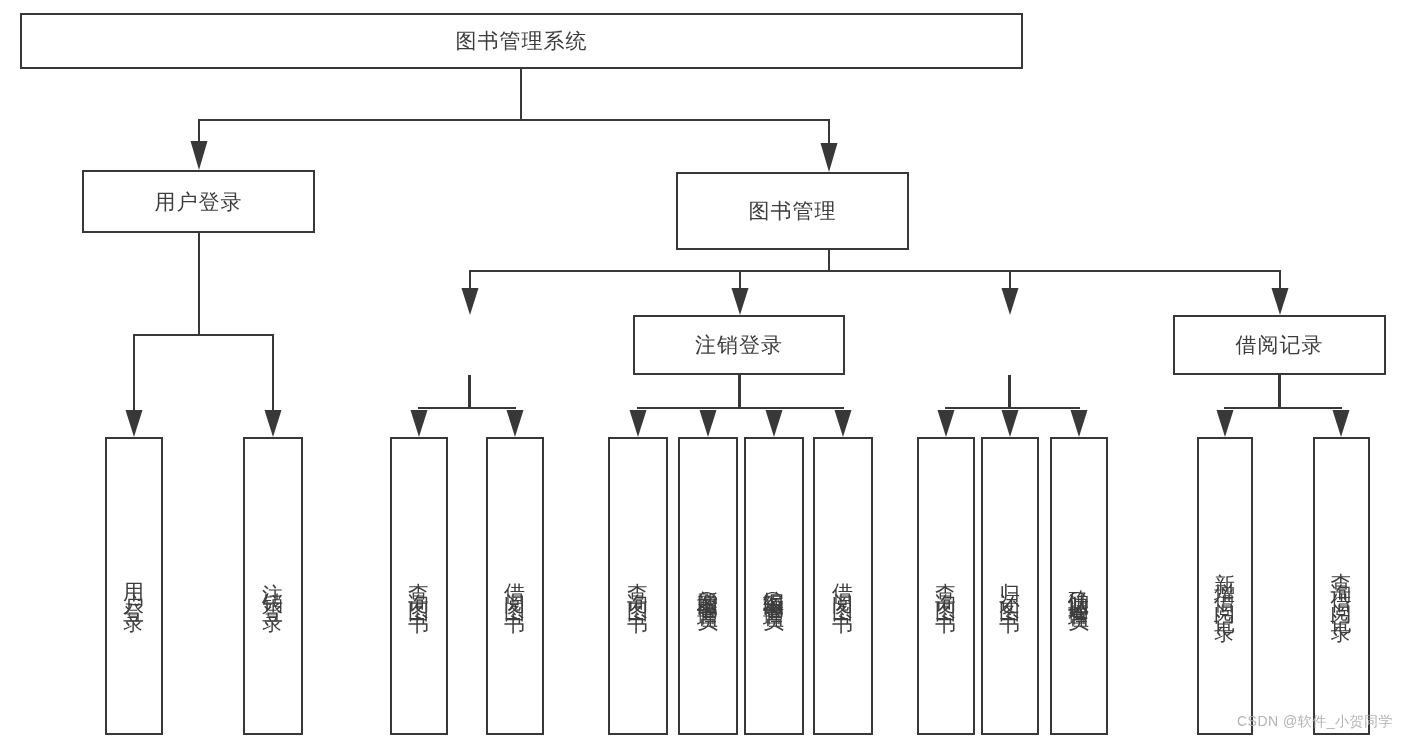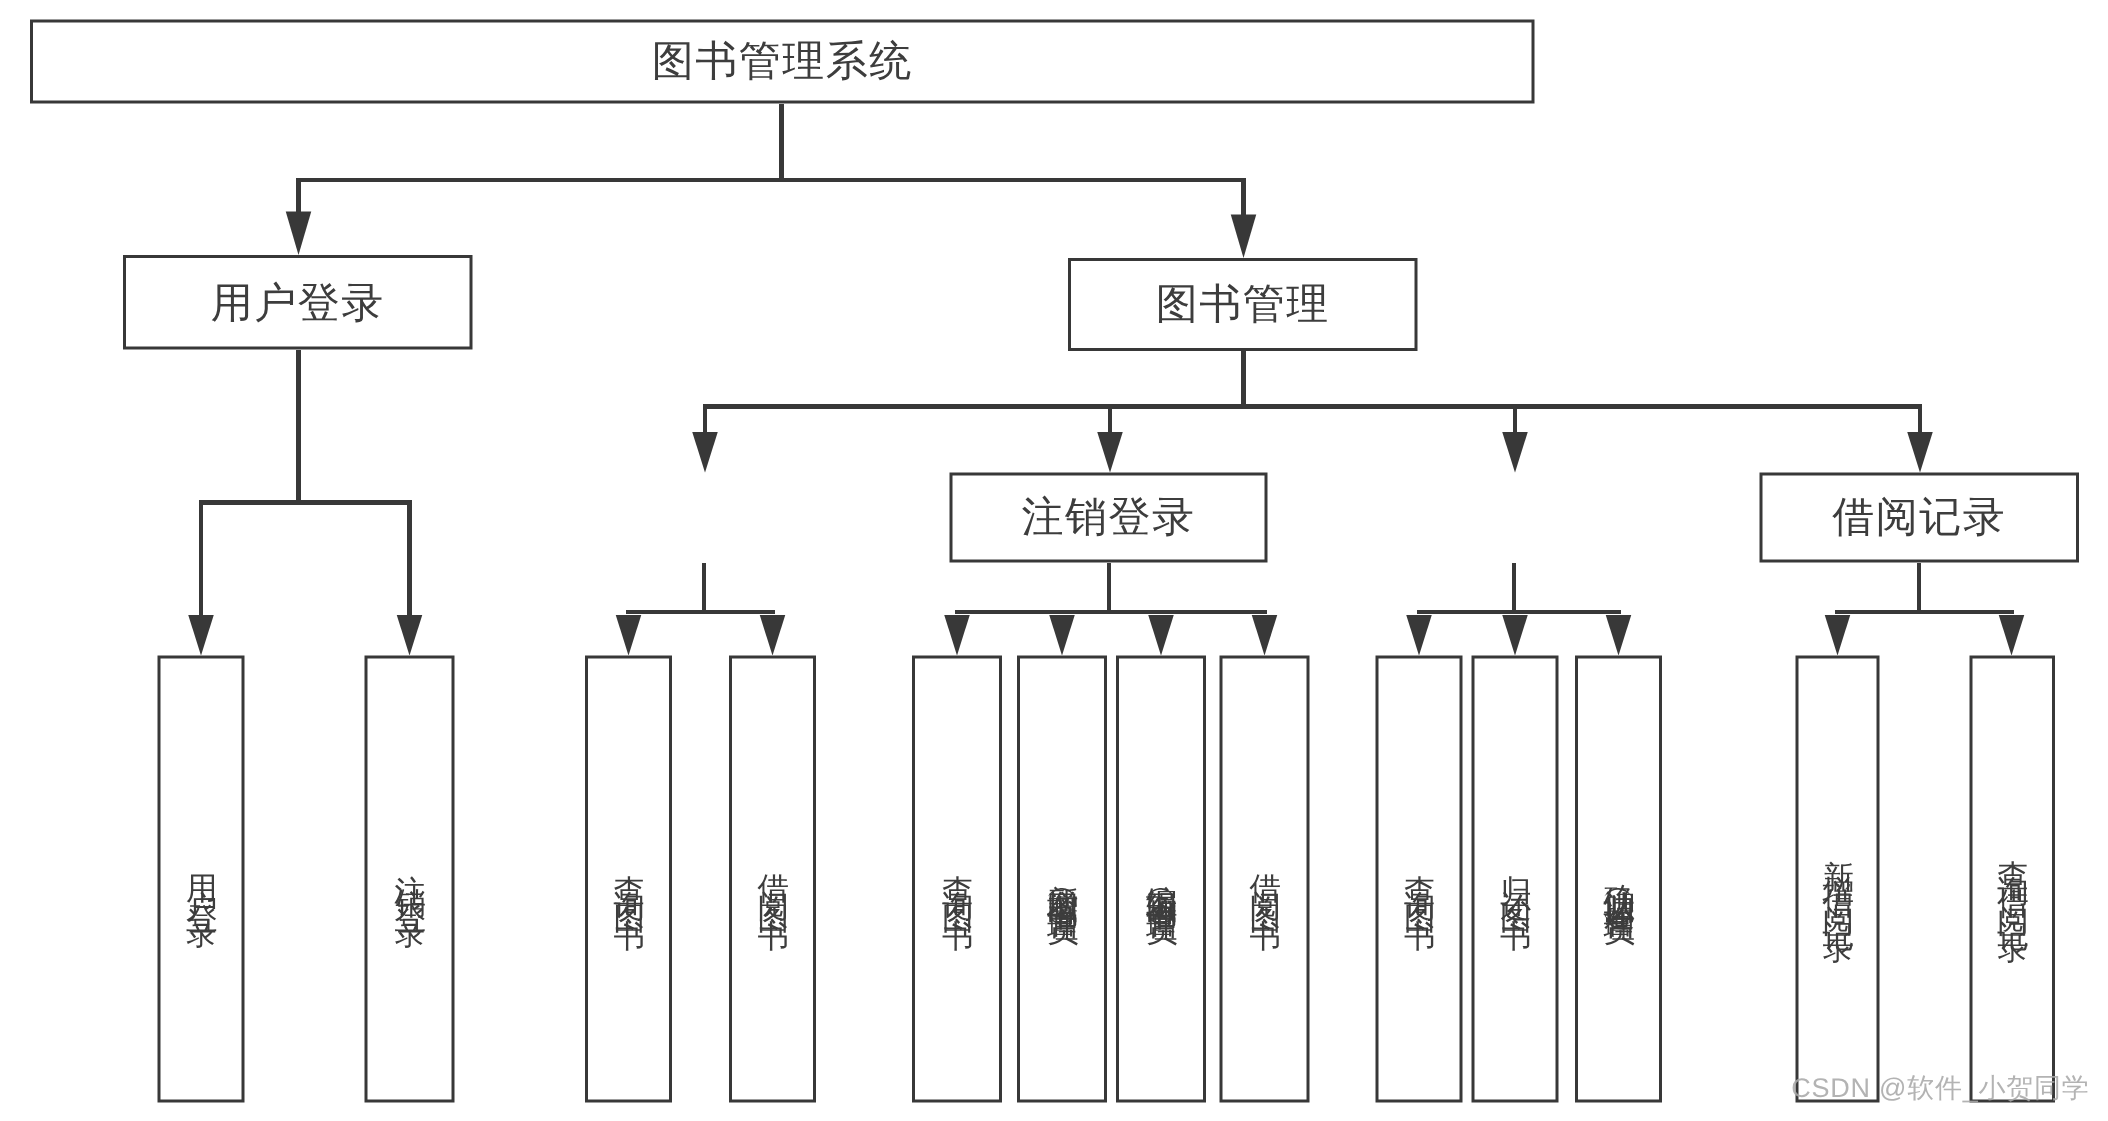--- a/index.html
+++ b/index.html
@@ -11,38 +11,38 @@
     box-sizing:border-box;
     border:2.5px solid #383838;
     background:#ffffff;
     display:flex;
     align-items:center;
     justify-content:center;
     z-index:2;
     color:#3d3d3d;
   }
   .hbox span{
-    font-size:28px;
+    font-size:21px;
     letter-spacing:1px;
     white-space:nowrap;
     color:#3d3d3d;
   }
   .vbox span{
     writing-mode:vertical-rl;
     text-orientation:mixed;
     font-size:21px;
     line-height:1;
     color:#3d3d3d;
   }
   .watermark{
     position:absolute;
     right:12px;
     top:713px;
     z-index:9;
-    font-size:18px;
+    font-size:14px;
     color:rgba(168,168,168,0.88);
     letter-spacing:0.5px;
     white-space:nowrap;
   }
 </style>
 </head>
 <body>
 
 <div class="stage">
 
@@ -98,21 +98,21 @@
     </g>
   </svg>
 
   <div class="box hbox" style="left:20px;top:13px;width:1003px;height:56px">
     <span>图书管理系统</span>
   </div>
 
   <div class="box hbox" style="left:82px;top:170px;width:233px;height:63px">
     <span>用户登录</span>
   </div>
-  <div class="box hbox" style="left:712px;top:172px;width:233px;height:62px">
+  <div class="box hbox" style="left:676px;top:172px;width:233px;height:78px">
     <span>图书管理</span>
   </div>
 
   <div class="box hbox" style="left:633px;top:315px;width:212px;height:60px">
     <span>注销登录</span>
   </div>
   <div class="box hbox" style="left:1173px;top:315px;width:213px;height:60px">
     <span>借阅记录</span>
   </div>
 

